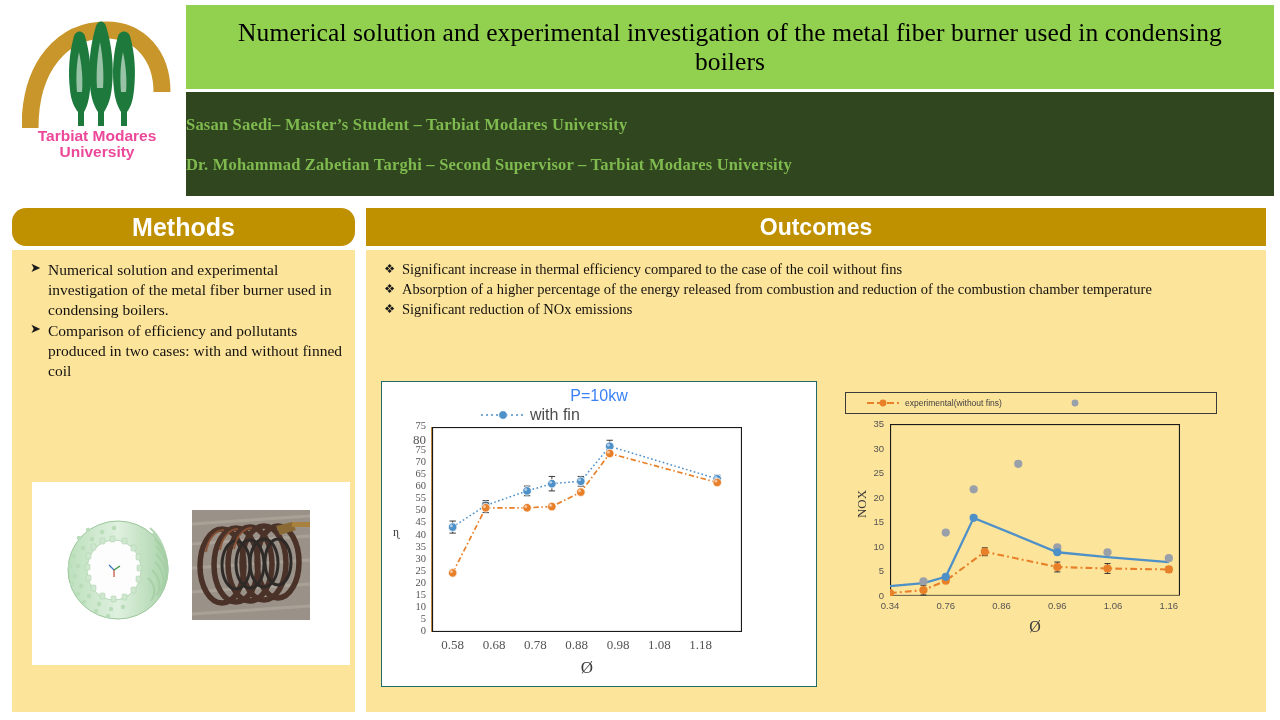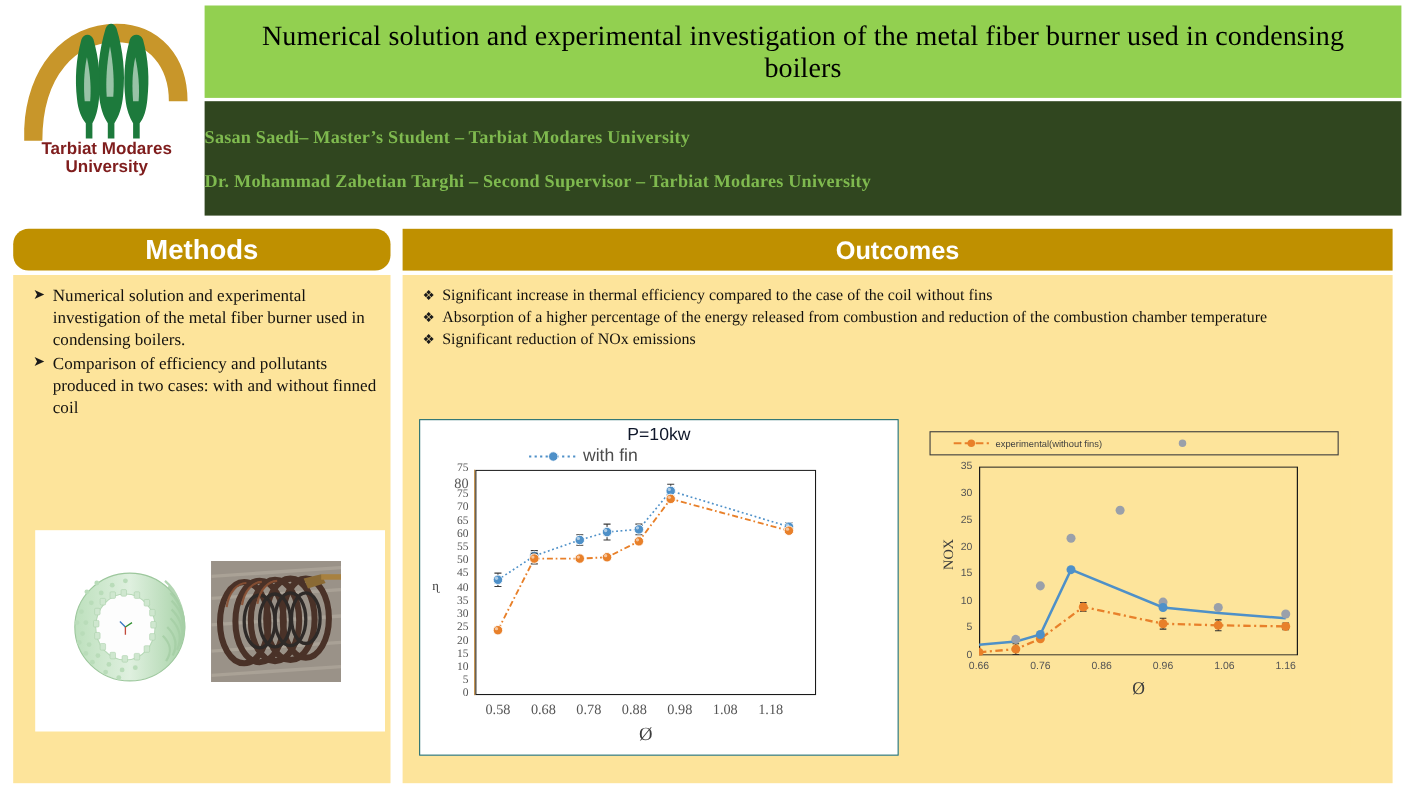--- a/index.html
+++ b/index.html
@@ -16,21 +16,21 @@
 
   #logo-box {
     position: absolute; left: 0; top: 0; width: 185px; height: 200px;
     background: #ffffff;
   }
   #logo-art { position: absolute; left: 22px; top: 12px; width: 150px; height: 122px; }
   #logo-text {
     position: absolute; left: 12px; top: 128px; width: 170px;
     text-align: center; line-height: 1.05;
     font-family: "Liberation Sans", sans-serif;
-    font-weight: bold; font-size: 15.5px; color: #7f1d1d;
+    font-weight: bold; font-size: 15.5px; color: #ec4899;
   }
 
   #title-bar {
     position: absolute; left: 186px; top: 5px; width: 1088px; height: 84px;
     background: #92d050;
     display: flex; align-items: center; justify-content: center;
     text-align: center;
   }
   #title-bar .t {
     font-size: 25.5px; color: #000000; line-height: 1.14;
@@ -96,21 +96,21 @@
     position: absolute; left: 381px; top: 381px; width: 436px; height: 306px;
     background: #ffffff; border: 1.6px solid #1f6b6b;
   }
   #chart-right {
     position: absolute; left: 840px; top: 390px; width: 388px; height: 290px;
     background: #fde49b;
   }
 
   .ctitle {
     position: absolute; width: 100%; text-align: center;
-    font-family: "Liberation Sans", sans-serif; color: #0f172a;
+    font-family: "Liberation Sans", sans-serif; color: #3b82f6;
   }
 
   .axlabel {
     position: absolute; font-family: "Liberation Serif", serif; color: #3c3c3c;
   }
 
   .tick {
     position: absolute; font-family: "Liberation Serif", serif;
     color: #545454; white-space: nowrap;
   }
@@ -461,20 +461,20 @@
           <circle cx="55.76923076923077" cy="152.83428571428573" r="4.1" fill="#4e90c8"></circle>
         </svg></div>
   <div class="tick ylab" style="left: 18px; top: 200px; width: 26px; font-size: 9.5px; font-family: &quot;Liberation Sans&quot;, sans-serif;">0</div>
       <div class="tick ylab" style="left: 18px; top: 175.429px; width: 26px; font-size: 9.5px; font-family: &quot;Liberation Sans&quot;, sans-serif;">5</div>
       <div class="tick ylab" style="left: 18px; top: 150.857px; width: 26px; font-size: 9.5px; font-family: &quot;Liberation Sans&quot;, sans-serif;">10</div>
       <div class="tick ylab" style="left: 18px; top: 126.286px; width: 26px; font-size: 9.5px; font-family: &quot;Liberation Sans&quot;, sans-serif;">15</div>
       <div class="tick ylab" style="left: 18px; top: 101.714px; width: 26px; font-size: 9.5px; font-family: &quot;Liberation Sans&quot;, sans-serif;">20</div>
       <div class="tick ylab" style="left: 18px; top: 77.1429px; width: 26px; font-size: 9.5px; font-family: &quot;Liberation Sans&quot;, sans-serif;">25</div>
       <div class="tick ylab" style="left: 18px; top: 52.5714px; width: 26px; font-size: 9.5px; font-family: &quot;Liberation Sans&quot;, sans-serif;">30</div>
       <div class="tick ylab" style="left: 18px; top: 28px; width: 26px; font-size: 9.5px; font-family: &quot;Liberation Sans&quot;, sans-serif;">35</div>
-      <div class="tick" style="left: 30px; top: 210px; width: 40px; text-align: center; font-size: 9.5px; font-family: &quot;Liberation Sans&quot;, sans-serif;">0.66</div>
+      <div class="tick" style="left: 30px; top: 210px; width: 40px; text-align: center; font-size: 9.5px; font-family: &quot;Liberation Sans&quot;, sans-serif;">0.34</div>
       <div class="tick" style="left: 85.7692px; top: 210px; width: 40px; text-align: center; font-size: 9.5px; font-family: &quot;Liberation Sans&quot;, sans-serif;">0.76</div>
       <div class="tick" style="left: 141.538px; top: 210px; width: 40px; text-align: center; font-size: 9.5px; font-family: &quot;Liberation Sans&quot;, sans-serif;">0.86</div>
       <div class="tick" style="left: 197.308px; top: 210px; width: 40px; text-align: center; font-size: 9.5px; font-family: &quot;Liberation Sans&quot;, sans-serif;">0.96</div>
       <div class="tick" style="left: 253.077px; top: 210px; width: 40px; text-align: center; font-size: 9.5px; font-family: &quot;Liberation Sans&quot;, sans-serif;">1.06</div>
       <div class="tick" style="left: 308.846px; top: 210px; width: 40px; text-align: center; font-size: 9.5px; font-family: &quot;Liberation Sans&quot;, sans-serif;">1.16</div>
     </div>
 </div>
 
 </body></html>

